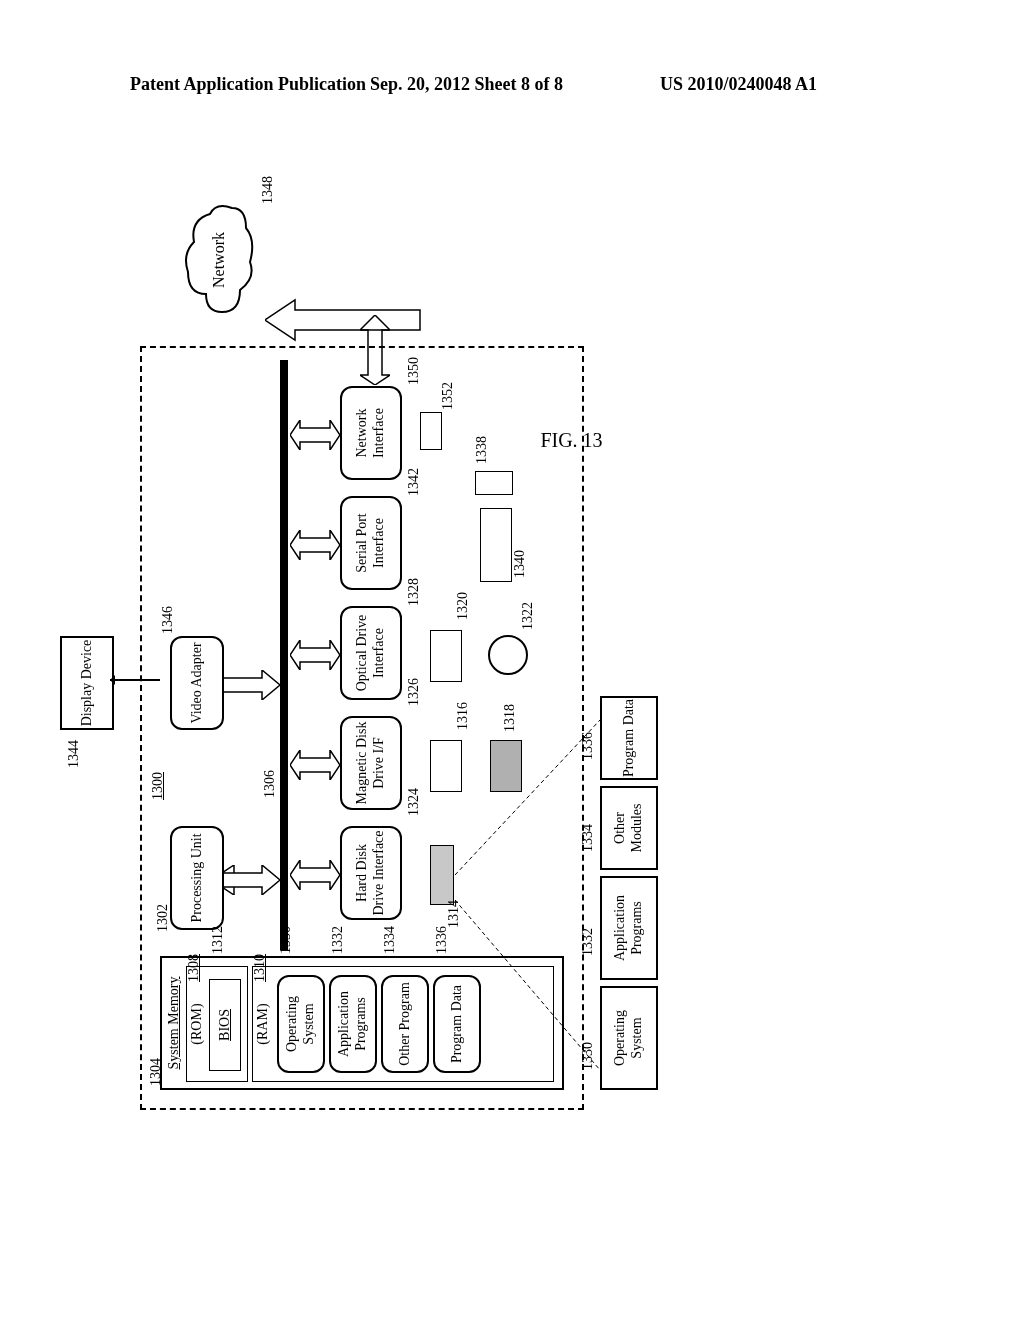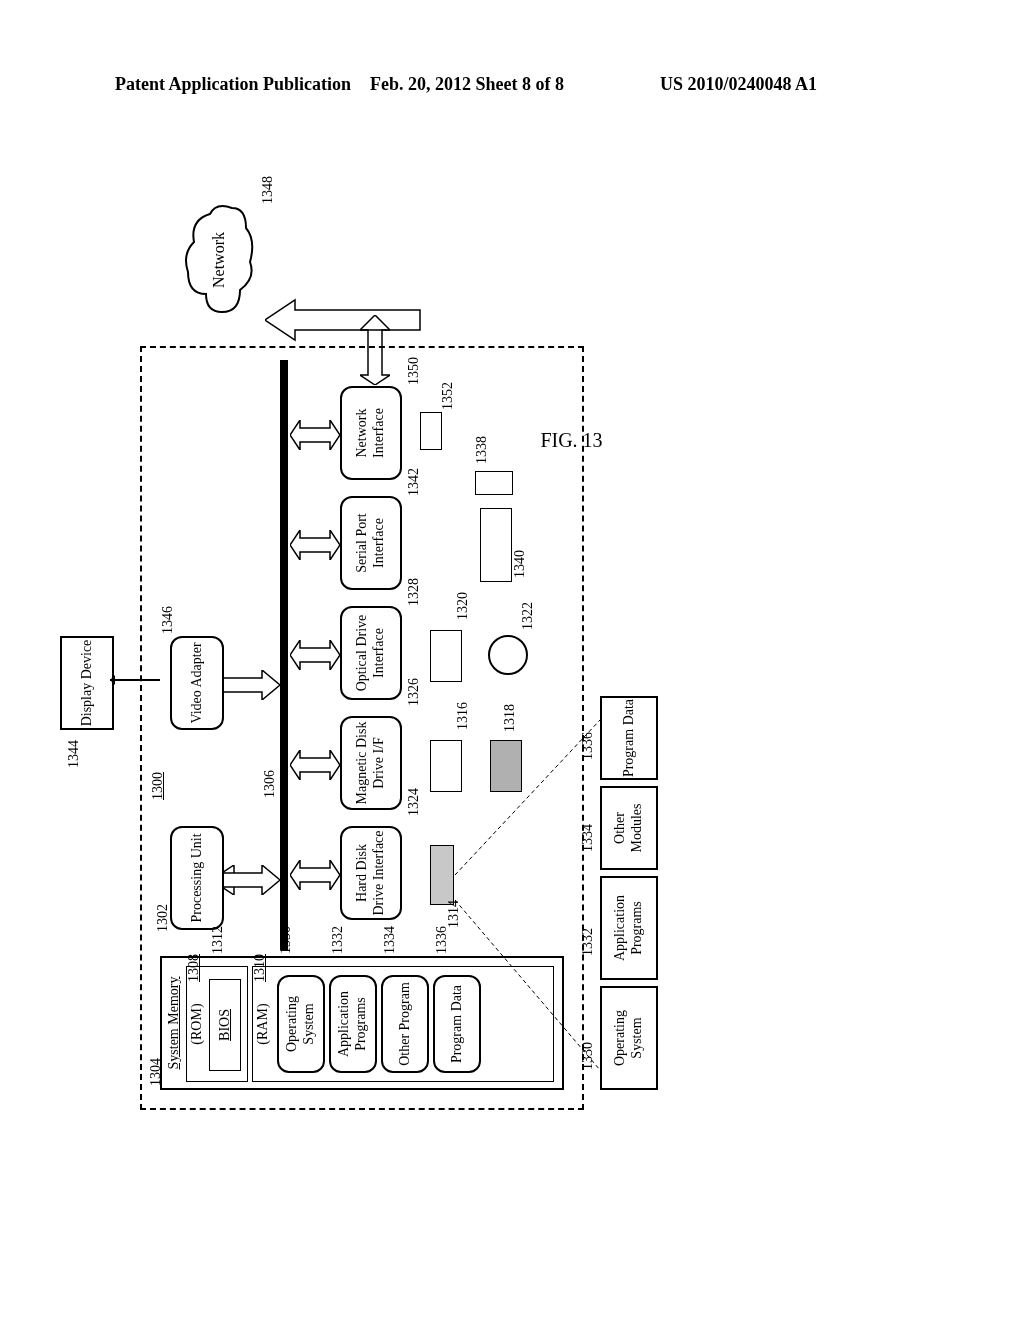--- a/index.html
+++ b/index.html
@@ -12,21 +12,21 @@
     position: relative;
   }
   .header {
     position: absolute;
     top: 74px;
     left: 0;
     width: 1024px;
     font-weight: bold;
     font-size: 18px;
   }
-  .header-left { position: absolute; left: 115px; }
+  .header-left { position: absolute; left: 130px; }
   .header-mid { position: absolute; left: 370px; }
   .header-right { position: absolute; left: 660px; }
   .diagram-area {
     position: absolute;
     top: 160px;
     left: 70px;
     width: 760px;
     height: 1020px;
     transform: rotate(-90deg);
     transform-origin: center center;
@@ -84,21 +84,21 @@
   }
   .arrow {
     position: absolute;
   }
 </style>
 </head>
 <body>
 
 <div class="header">
   <span class="header-left">Patent Application Publication</span>
-  <span class="header-mid">Feb. 20, 2012   Sheet 8 of 8</span>
+  <span class="header-mid">Sep. 20, 2012   Sheet 8 of 8</span>
   <span class="header-right">US 2010/0240048 A1</span>
 </div>
 
 <div class="diagram-area">
 
   <div class="dashed-main"></div>
 
   <div class="block rect" style="top:220px; left:-40px; width:130px; height:400px;">
     <div style="position:absolute; top:4px; width:100%; text-decoration:underline;">System Memory</div>
     <div class="block rect" style="position:absolute; top:24px; left:6px; width:114px; height:60px; border-width:1px;">

